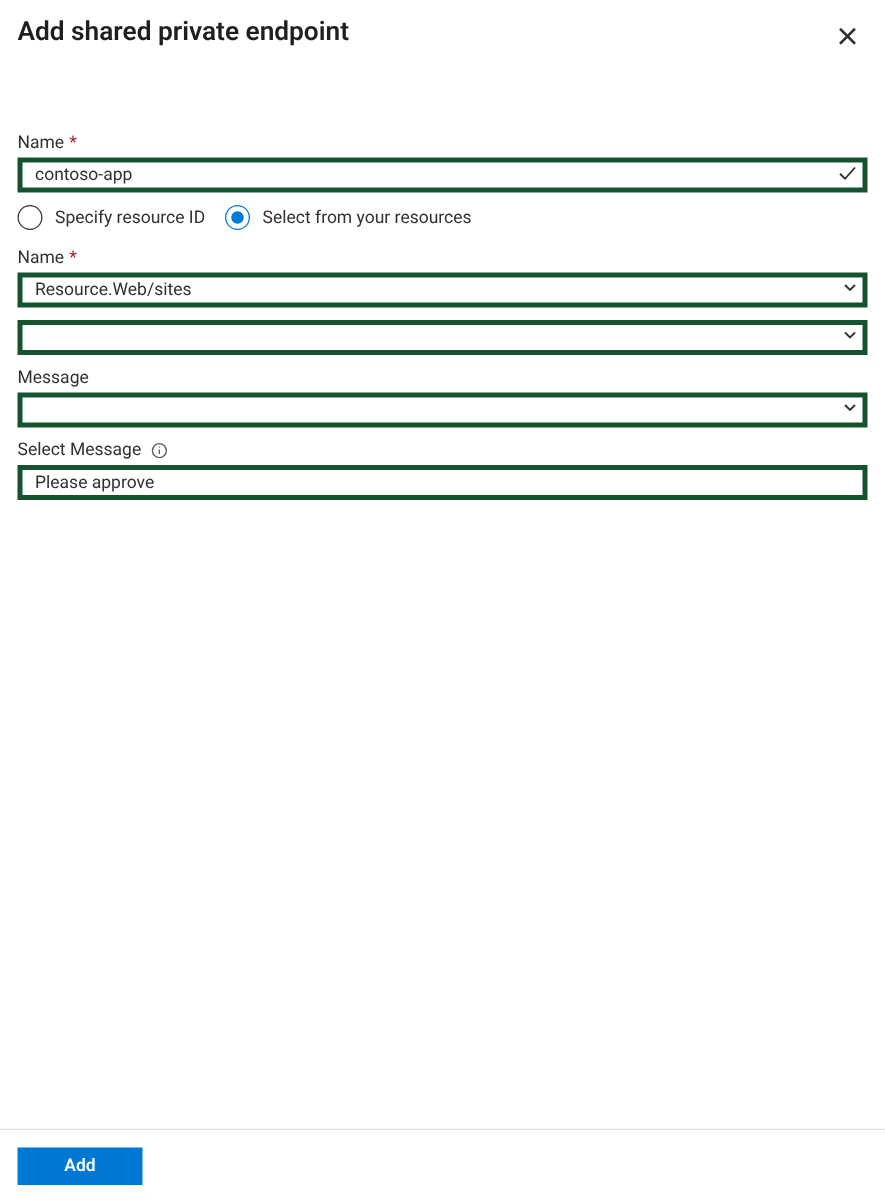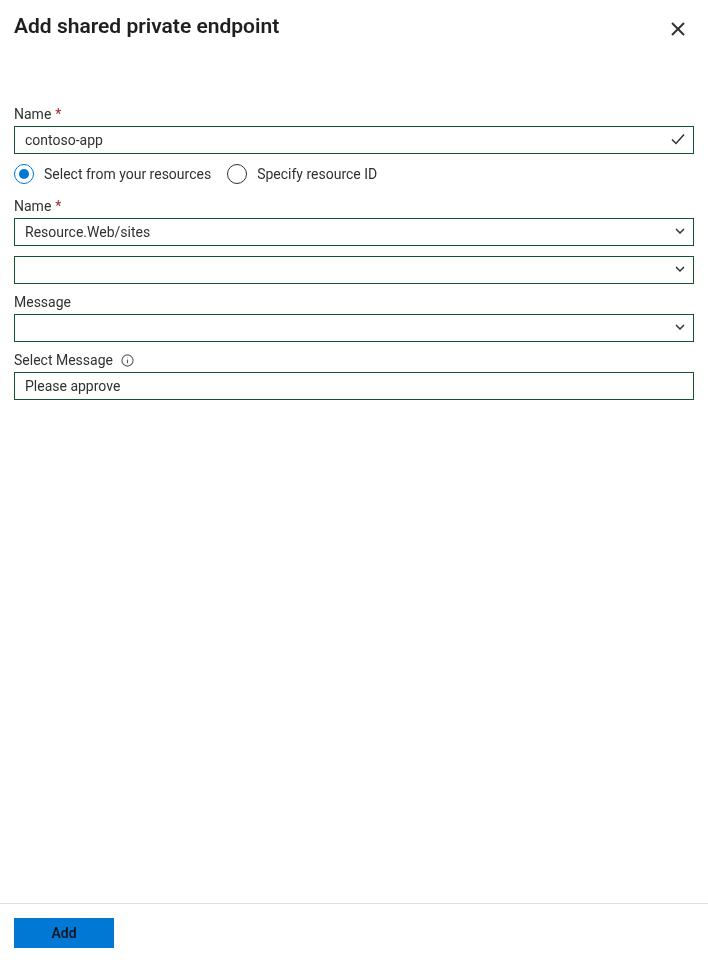--- a/index.html
+++ b/index.html
@@ -77,21 +77,21 @@
       stroke-width: 1.2;
     }
     .input-wrap {
       position: relative;
       margin-bottom: 10px;
     }
     .text-input,
     .dropdown {
       width: 100%;
       height: 28px;
-      border: 1px solid #14532d;
+      border: 4px solid #14532d;
       padding: 0 30px 0 10px;
       font-size: 14px;
       color: #323130;
       background: #fff;
       outline: none;
       font-family: inherit;
     }
     .dropdown {
       cursor: pointer;
       display: flex;
@@ -160,21 +160,21 @@
     .footer {
       position: absolute;
       bottom: 0;
       left: 0;
       right: 0;
       border-top: 1px solid #e1dfdd;
       padding: 14px;
     }
     .add-btn {
       background: #0078d4;
-      color: #0f172a;
+      color: #ffffff;
       border: none;
       padding: 6px 10px;
       font-size: 14px;
       font-weight: 600;
       cursor: pointer;
       font-family: inherit;
       width: 100px;
       height: 30px;
     }
   </style>
@@ -202,28 +202,28 @@
     <input type="text" class="text-input" value="contoso-app" style="">
     <span class="check-icon">
       <svg viewBox="0 0 16 16">
           <polyline points="2,9 6,13 14,4"></polyline>
         </svg>
     </span>
   </div>
 
   <div class="radio-group">
     <div class="radio-option">
+      <div class="radio-circle"></div>
+      <span class="radio-label">Specify resource ID</span>
+    </div>
+    <div class="radio-option">
       <div class="radio-circle selected">
         <div class="radio-dot"></div>
       </div>
       <span class="radio-label">Select from your resources</span>
-    </div>
-    <div class="radio-option">
-      <div class="radio-circle"></div>
-      <span class="radio-label">Specify resource ID</span>
     </div>
   </div>
 
   <div class="field-label">
     <span>Name</span>
     <span class="required">*</span>
   </div>
   <div class="input-wrap">
     <div class="dropdown">Resource.Web/sites</div>
     <span class="chevron-icon">

